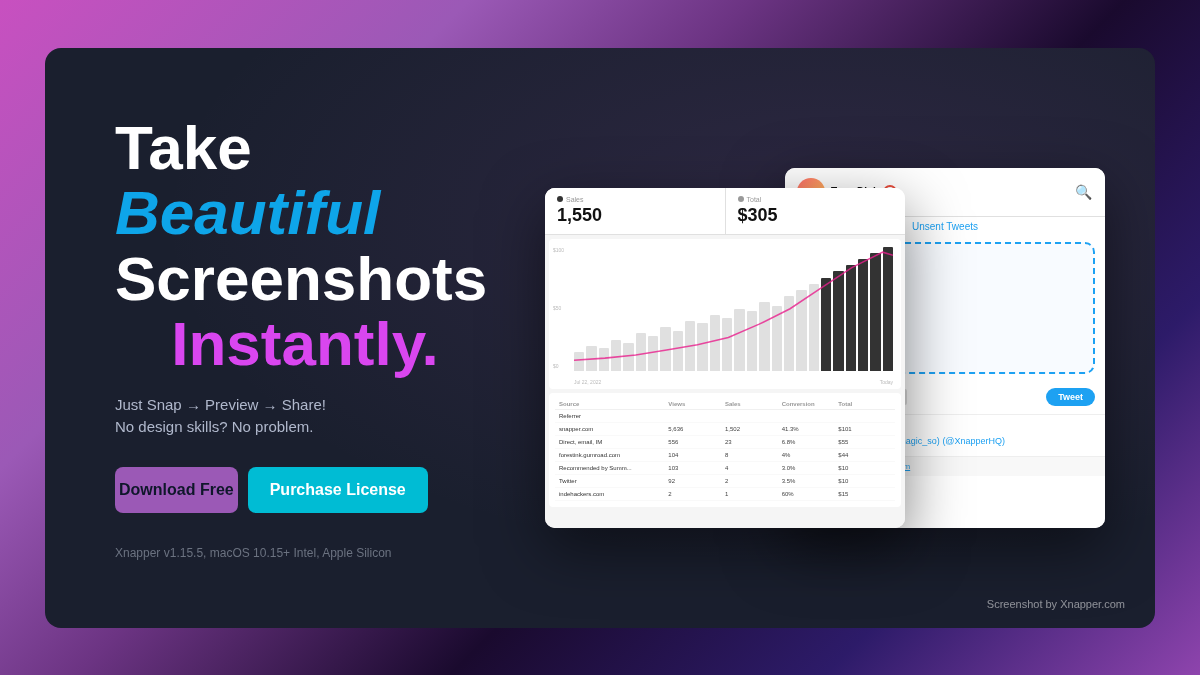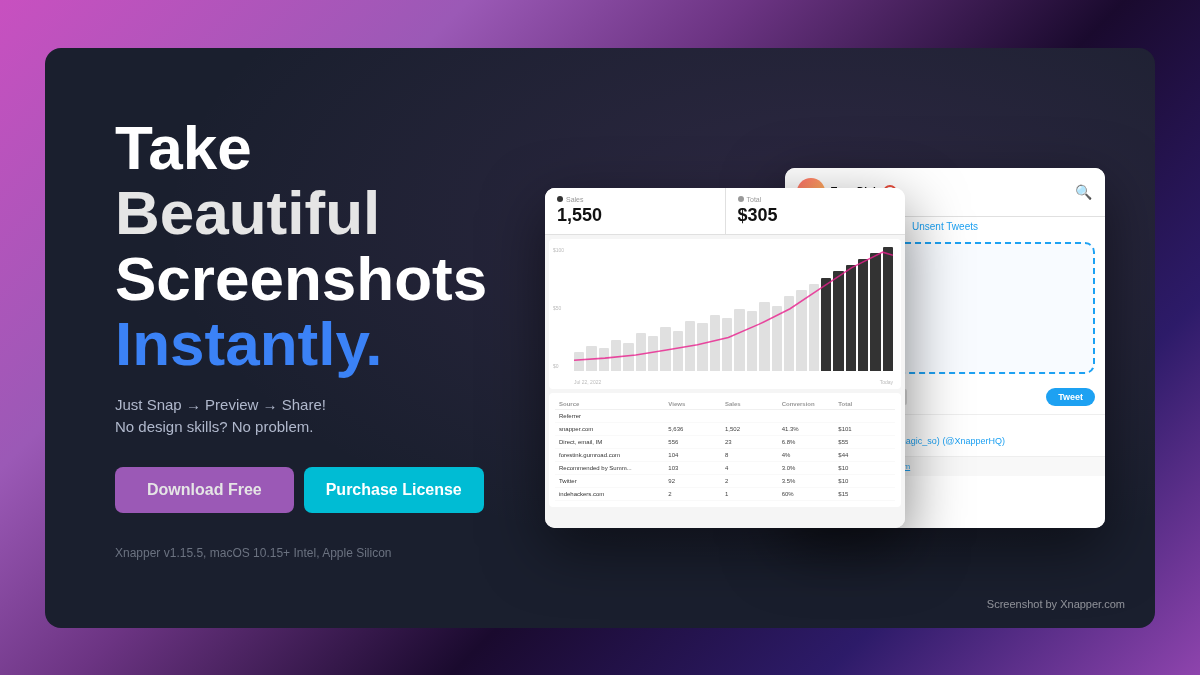--- a/index.html
+++ b/index.html
@@ -35,49 +35,51 @@
 
     .headline {
       font-size: 62px;
       font-weight: 800;
       line-height: 1.05;
       color: #ffffff;
       margin-bottom: 0;
     }
 
     .headline-beautiful {
-      color: #e5e5e5;
+      color: #0ea5e9;
       display: block;
+      font-style: italic;
     }
 
     .headline-instantly {
-      color: #3b82f6;
+      color: #d946ef;
       display: block;
       font-size: 62px;
+      text-align: center;
     }
 
     .subtitle {
       color: #b0b8cc;
       font-size: 15px;
       line-height: 1.5;
       margin-top: 18px;
       margin-bottom: 28px;
     }
 
     .cta-buttons {
       display: flex;
       gap: 10px;
       margin-bottom: 16px;
     }
 
     .btn-download {
       background: #9b59b6;
-      color: #e5e5e5;
+      color: #0f172a;
       border: none;
-      padding: 14px 32px;
+      padding: 14px 4px;
       font-size: 16px;
       font-weight: 600;
       border-radius: 8px;
       cursor: pointer;
       white-space: nowrap;
     }
 
     .btn-purchase {
       background: #00bcd4;
       color: white;

